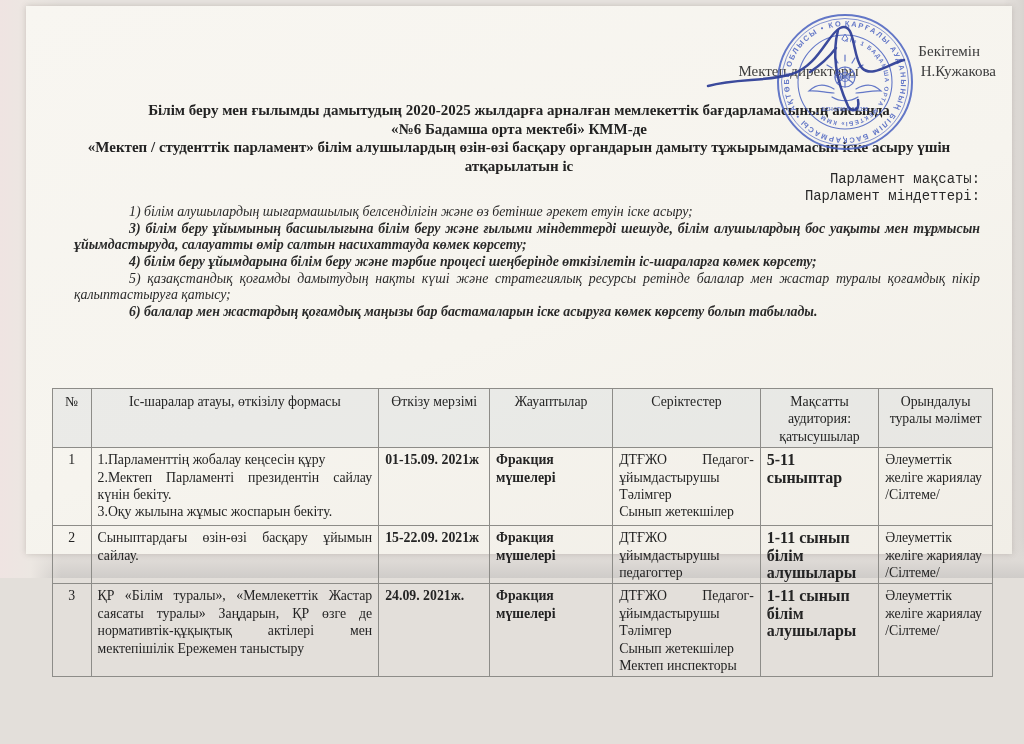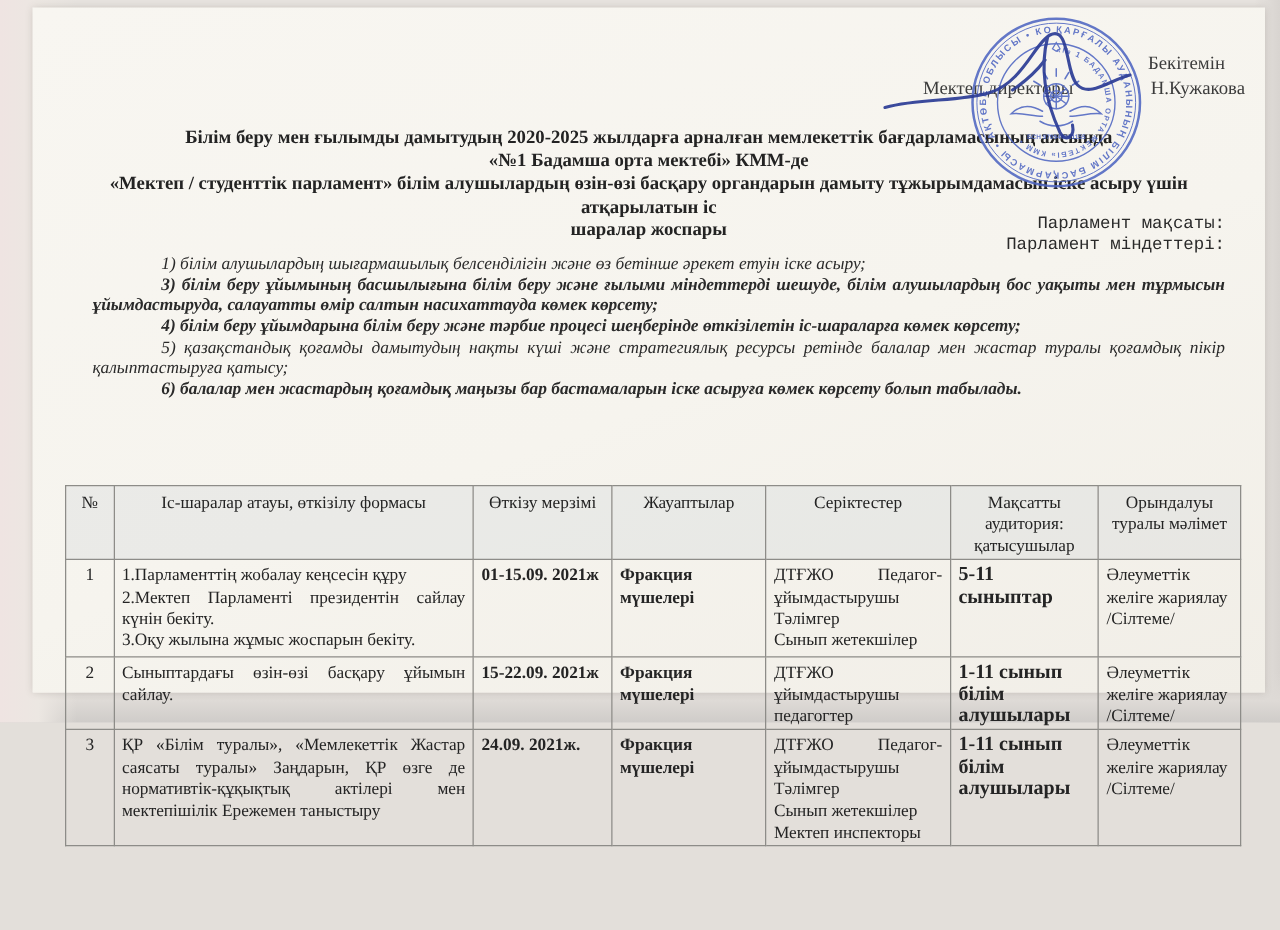--- a/index.html
+++ b/index.html
@@ -105,23 +105,22 @@
     <svg class="signature" viewBox="0 0 240 110" aria-hidden="true">
       <g stroke="var(--sig)" stroke-width="2.5" fill="none" stroke-linecap="round">
         <path d="M18 72 C48 64 76 68 102 60 C128 52 138 20 150 14 C166 6 162 44 172 54 C182 64 198 50 214 46"></path>
         <path d="M148 16 C142 40 146 66 158 92 C162 100 170 96 168 86"></path>
         <path d="M120 58 C132 50 140 42 146 34"></path>
       </g>
     </svg>
 
     <div class="title">
       <div>Білім беру мен ғылымды дамытудың 2020-2025 жылдарға арналған мемлекеттік бағдарламасының аясында</div>
-      <div>«№1 Бадамша орта мектебі» КММ-де</div>
+      <div>«№6 Бадамша орта мектебі» КММ-де</div>
       <div>«Мектеп / студенттік парламент» білім алушылардың  өзін-өзі басқару органдарын дамыту тұжырымдамасын іске асыру үшін атқарылатын іс</div>
-      <div>шаралар жоспары</div>
     </div>
 
     <div class="paras">
       <div class="heading">Парламент мақсаты:</div>
       <div class="heading">Парламент міндеттері:</div>
       <div class="task">1) білім алушылардың шығармашылық белсенділігін және өз бетінше әрекет етуін іске асыру;</div>
       <div class="task">3) білім беру ұйымының басшылығына білім беру және ғылыми міндеттерді шешуде, білім алушылардың бос уақыты мен тұрмысын ұйымдастыруда, салауатты өмір салтын насихаттауда көмек көрсету;</div>
       <div class="task">4) білім беру ұйымдарына білім беру және тәрбие процесі шеңберінде өткізілетін іс-шараларға көмек көрсету;</div>
       <div class="task">5) қазақстандық қоғамды дамытудың нақты күші және стратегиялық ресурсы ретінде балалар мен жастар туралы қоғамдық пікір қалыптастыруға қатысу;</div>
       <div class="task">6) балалар мен жастардың қоғамдық маңызы бар бастамаларын іске асыруға көмек көрсету болып табылады.</div>

